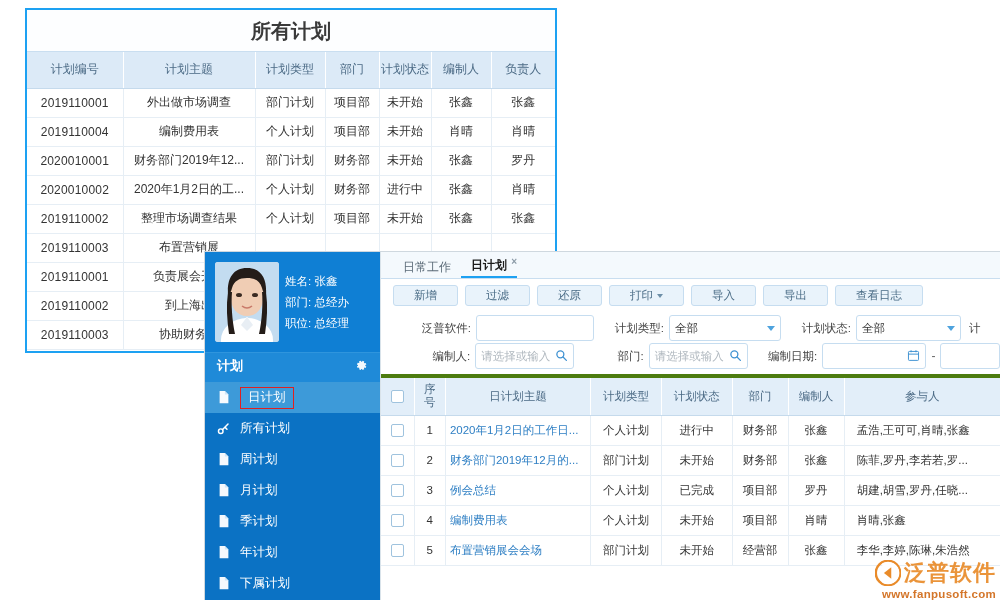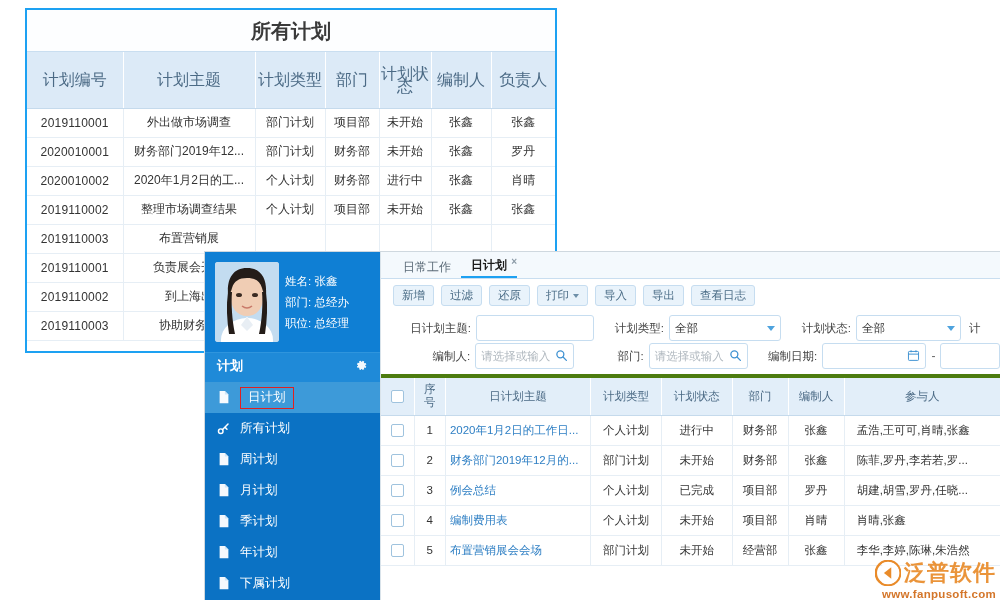--- a/index.html
+++ b/index.html
@@ -25,22 +25,22 @@
     font-size: 20px; font-weight: bold;
     color: #3a3a3a;
     border-bottom: 1px solid #c9def0;
     background: #fdfeff;
   }
   table.grid { width: 100%; border-collapse: collapse; table-layout: fixed; }
   #all-plans-table th {
     background: #dceaf7;
     color: #4b6a85;
     font-weight: normal;
-    font-size: 16px;
-    height: 56px;
+    font-size: 12px;
+    height: 36px;
     border-right: 1px solid #ffffff;
     border-bottom: 1px solid #c5daec;
     padding: 2px 1px;
     line-height: 13px;
   }
   #all-plans-table th:last-child { border-right: none; text-align: center; }
   #all-plans-table td {
     height: 29px;
     font-size: 12px;
     color: #333;
@@ -104,21 +104,21 @@
   }
   .tab {
     font-size: 12px; color: #5b6b78; padding: 0 10px 4px 10px;
     position: relative; cursor: pointer; line-height: 14px;
   }
   .tab.active { color: #1b1b1b; font-weight: bold; border-bottom: 2px solid #1da1f2; }
   .tab .tab-close { font-size: 10px; color: #8a9aa6; position: absolute; top: -3px; right: 0px; }
 
   #toolbar { height: 33px; display: flex; align-items: center; gap: 7px; padding: 0 12px; background:#fff;}
   .tb-btn {
-    height: 21px; min-width: 36px; padding: 0 8px;
+    height: 21px; min-width: 36px; padding: 0 20px;
     background: #e9f3fb; border: 1px solid #c6ddf0; border-radius: 3px;
     font-size: 11.5px; color: #4a6c86;
     display: flex; align-items: center; justify-content: center; gap: 4px;
     cursor: pointer; white-space: nowrap;
   }
   .caret { width: 0; height: 0; border-left: 3.5px solid transparent; border-right: 3.5px solid transparent; border-top: 4px solid #6d8fa8; }
 
   #filters { padding: 2px 0 4px 12px; background:#fff; }
   .filter-row { display: flex; align-items: center; height: 28px; gap: 0; }
   .f-label { font-size: 11.5px; color: #444; text-align: right; margin-right: 5px; white-space: nowrap; }
@@ -195,20 +195,29 @@
           <tr>
             <td class="num">2019110001</td>
             <td>外出做市场调查</td>
             <td>部门计划</td>
             <td>项目部</td>
             <td>未开始</td>
             <td>张鑫</td>
             <td>张鑫</td>
           </tr>
           <tr>
+            <td class="num">2019110004</td>
+            <td>编制费用表</td>
+            <td>个人计划</td>
+            <td>项目部</td>
+            <td>未开始</td>
+            <td>肖晴</td>
+            <td>肖晴</td>
+          </tr>
+          <tr>
             <td class="num">2020010001</td>
             <td>财务部门2019年12...</td>
             <td>部门计划</td>
             <td>财务部</td>
             <td>未开始</td>
             <td>张鑫</td>
             <td>罗丹</td>
           </tr>
           <tr>
             <td class="num">2020010002</td>
@@ -391,21 +400,21 @@
           <div class="tb-btn">
             <span>导出</span>
           </div>
           <div class="tb-btn">
             <span>查看日志</span>
           </div>
         </div>
 
       <div id="filters">
         <div class="filter-row">
-          <span class="f-label" style="width:78px">日计划主题:</span>
+          <span class="f-label" style="width:78px">泛普软件:</span>
           <span class="f-input" style="width:118px">
             <span></span>
           </span>
           <span class="f-label" style="width:70px">计划类型:</span>
           <span class="f-input f-select" style="width:112px">
             <span>全部</span>
             <span class="sel-caret"></span>
           </span>
           <span class="f-label" style="width:70px">计划状态:</span>
           <span class="f-input f-select" style="width:105px">

